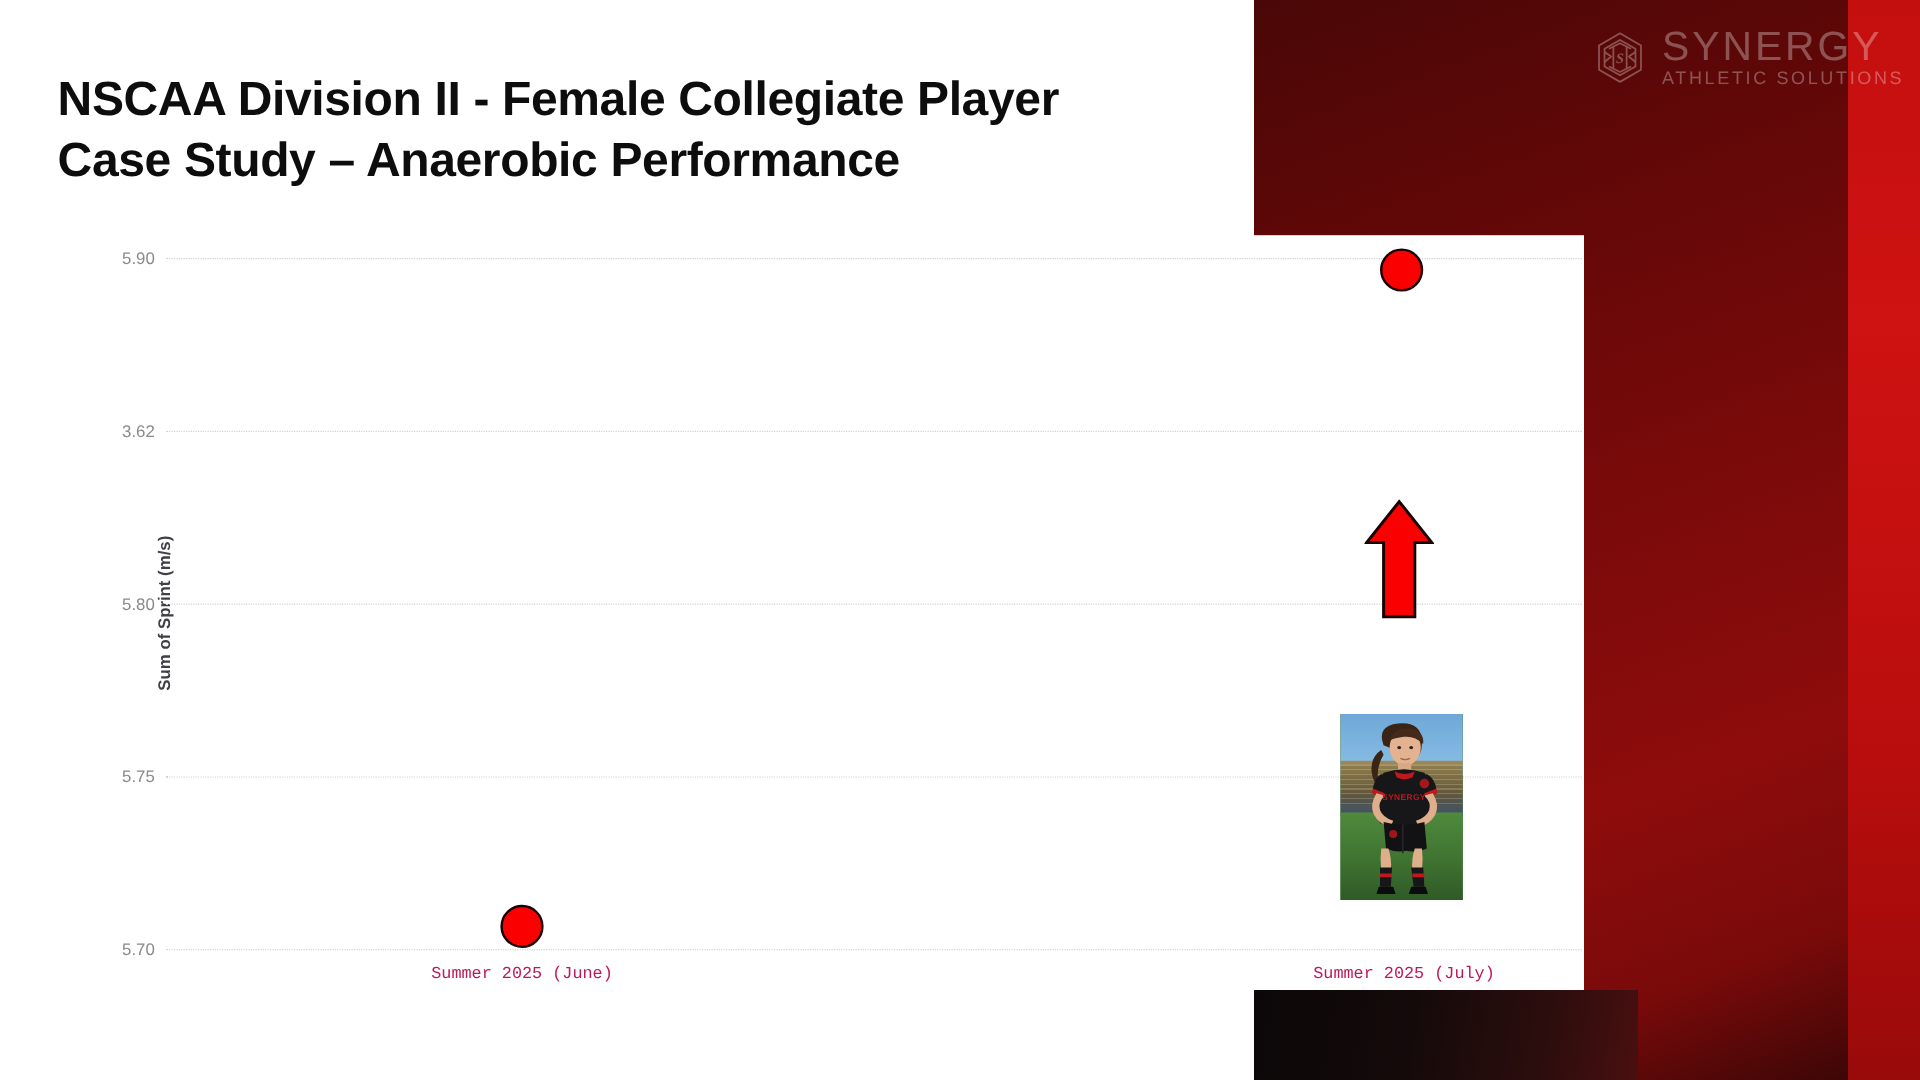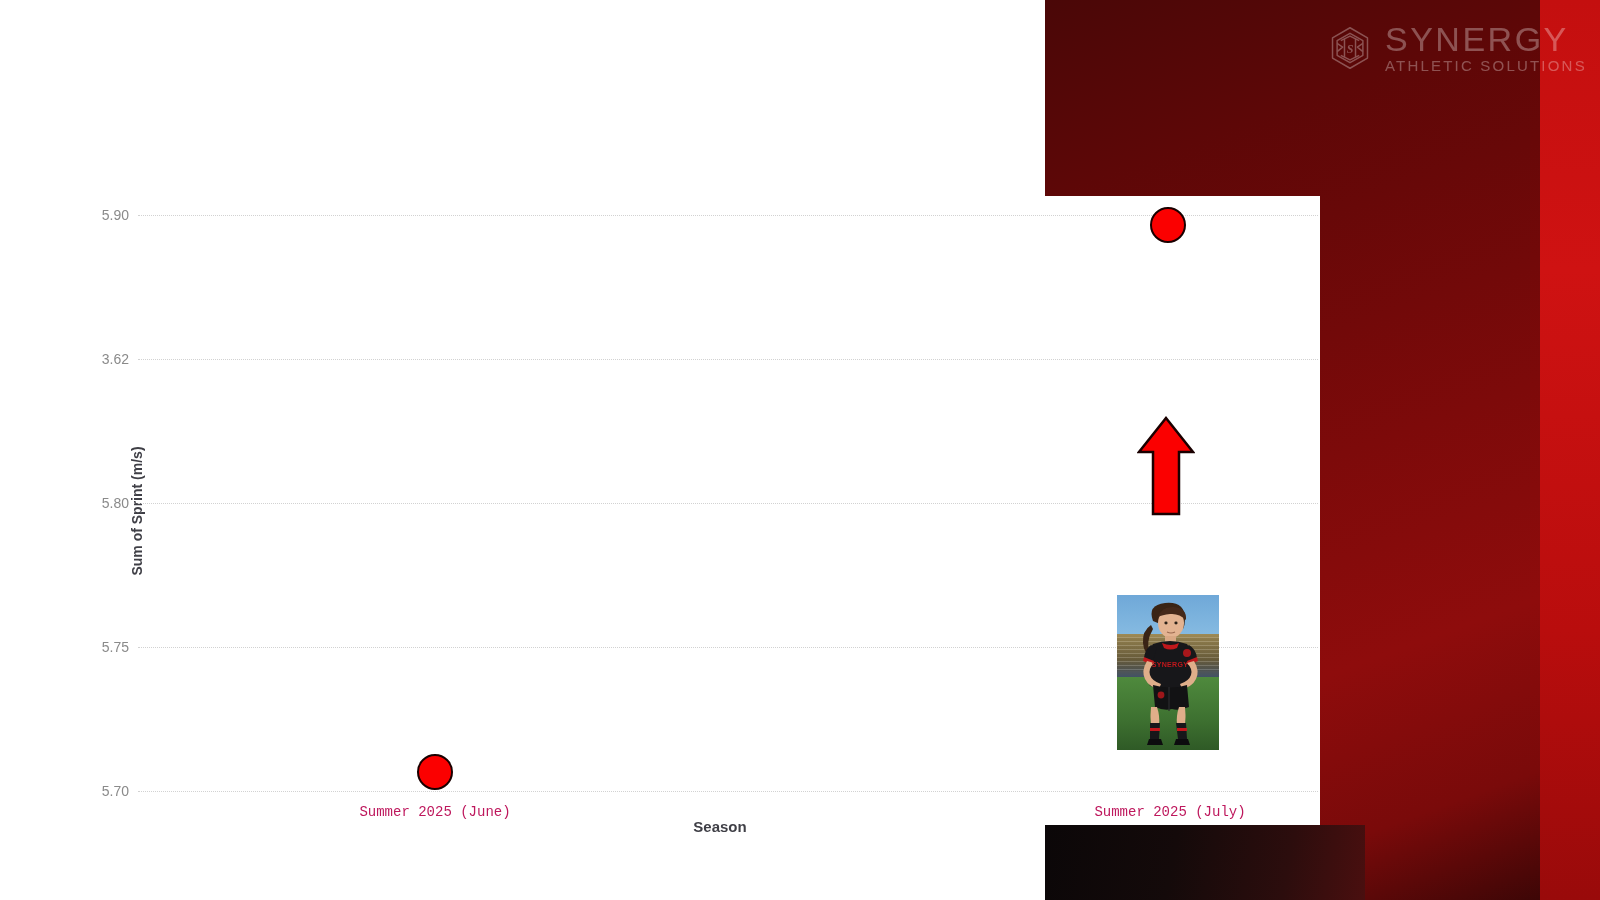--- a/index.html
+++ b/index.html
@@ -263,20 +263,22 @@
         </g>
         <text x="50" y="60" text-anchor="middle" font-family="Liberation Serif, serif" font-size="26" font-style="italic" font-weight="bold" fill="#ffffff">S</text>
       </svg>
     </span>
     <span class="logo-text">
       <div class="logo-title">SYNERGY</div>
       <div class="logo-sub">ATHLETIC SOLUTIONS</div>
     </span>
   </div>
 
+  <div class="slide-title nosel">NSCAA Division II - Female Collegiate Player
+Case Study –   Anaerobic Performance</div>
 
   <div class="chart-panel">
 
     <div class="y-axis-title nosel">Sum of Sprint (m/s)</div>
 
     <div class="plot-area">
 
       <div class="gridline" style="top:0px;"></div>
       <div class="gridline" style="top:144px;"></div>
       <div class="gridline" style="top:288px;"></div>
@@ -289,21 +291,20 @@
       <div class="ytick-label nosel" style="top:432px;">5.75</div>
       <div class="ytick-label nosel" style="top:576px;">5.70</div>
 
       <div class="data-point" style="left:297px; top:557px;"></div>
       <div class="data-point" style="left:1030px; top:10px;"></div>
 
       <div class="xtick-label nosel" style="left:297px; top:589px;">Summer 2025 (June)</div>
       <div class="xtick-label nosel" style="left:1032px; top:589px;">Summer 2025 (July)</div>
     </div>
 
-    <div class="x-axis-title nosel">Season</div>
   </div>
 
   <div class="growth-arrow">
     <svg viewBox="0 0 58 100" width="58" height="100" aria-hidden="true">
       <polygon points="29,2 56,36 42,36 42,98 16,98 16,36 2,36" fill="#fb0000" stroke="#1a0000" stroke-width="2.5" stroke-linejoin="miter"></polygon>
     </svg>
   </div>
 
 
   <div class="player-photo">

